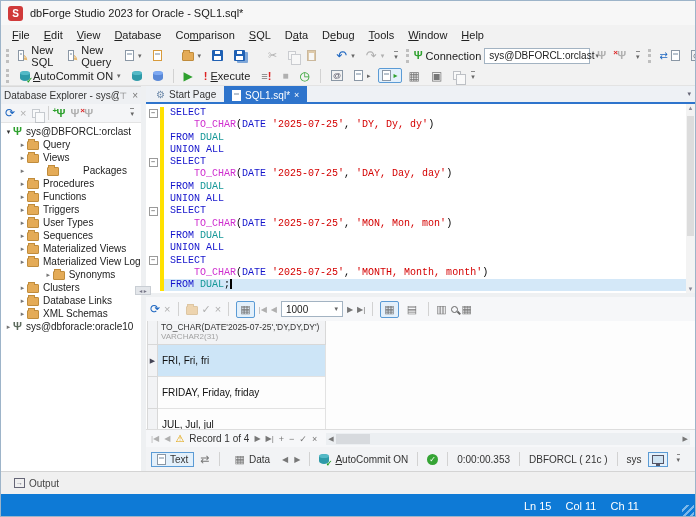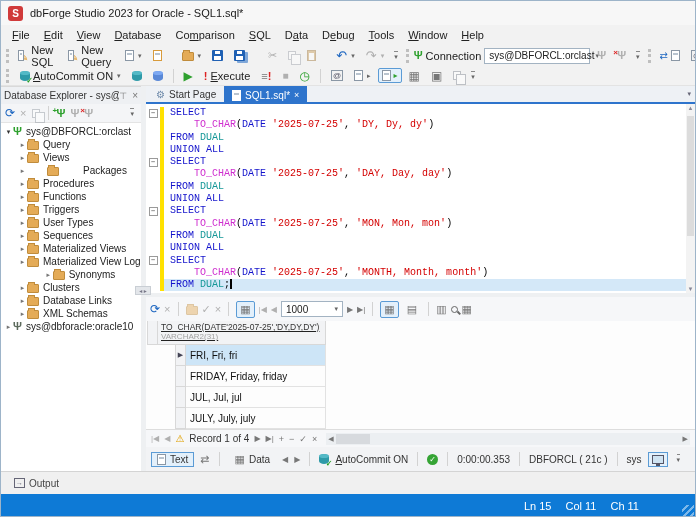--- a/index.html
+++ b/index.html
@@ -94,24 +94,24 @@
   #ed-scroll .a{position:absolute;left:0;width:9px;text-align:center;font-size:6px;color:#889;}
   #ed-scroll .thumb{position:absolute;left:1px;top:12px;width:7px;height:120px;background:#dcdcdc;}
   #hsplit{position:absolute;left:0;top:207px;right:0;height:4px;background:#eef0f2;}
   
   #results{position:absolute;left:0;top:211px;right:0;height:174px;background:#fdfdfd;}
   #res-toolbar{height:24px;display:flex;align-items:center;gap:4px;padding:0 4px;background:#f6f7f9;font-size:11px;}
   #grid{position:absolute;left:1px;top:24px;width:179px;}
   .g-head{display:flex;height:24px;}
   .g-sel{width:11px;background:#f2f3f5;border:1px solid #d8d8d8;border-width:0 1px 1px 1px;flex:none;
     display:flex;align-items:center;justify-content:center;font-size:7px;color:#445;}
-  .g-col{flex:1;background:#f2f3f5;border-bottom:1px solid #d8d8d8;border-right:1px solid #d8d8d8;padding:1px 3px;overflow:hidden;text-decoration:underline;}
+  .g-col{flex:1;background:#f2f3f5;border-bottom:1px solid #d8d8d8;border-right:1px solid #d8d8d8;padding:1px 3px;overflow:hidden;}
   .g-col .n{font-size:8.5px;color:#333;white-space:nowrap;}
   .g-col .t{font-size:8px;color:#a2a2a2;}
-  .g-row{display:flex;height:21px;padding-left:28px;}
+  .g-row{display:flex;height:32px;}
   .g-cell{flex:1;border-bottom:1px solid #e2e2e2;border-right:1px solid #e2e2e2;padding:1px 4px;font-size:10px;
     color:#111;white-space:nowrap;display:flex;align-items:center;}
   .g-row.sel .g-cell{background:#cde5f7;}
   #record-nav{position:absolute;left:0;top:132px;right:0;height:18px;border-top:1px solid #ddd;background:#f6f7f9;
     display:flex;align-items:center;gap:5px;padding:0 5px;font-size:9px;color:#888;}
   #record-nav .lbl{color:#333;font-size:10px;}
   #record-nav .hsb{flex:1;height:12px;background:#eceff2;display:flex;align-items:center;margin-left:4px;}
   #record-nav .hsb .th{width:34px;height:10px;background:#d7dade;margin-left:2px;}
   #res-status{position:absolute;left:0;top:150px;right:0;height:24px;background:#f2f3f5;display:flex;align-items:center;gap:6px;padding:0 5px;font-size:10px;color:#333;}
   .vbtn{display:flex;align-items:center;gap:4px;padding:1px 5px;border:1px solid transparent;}

